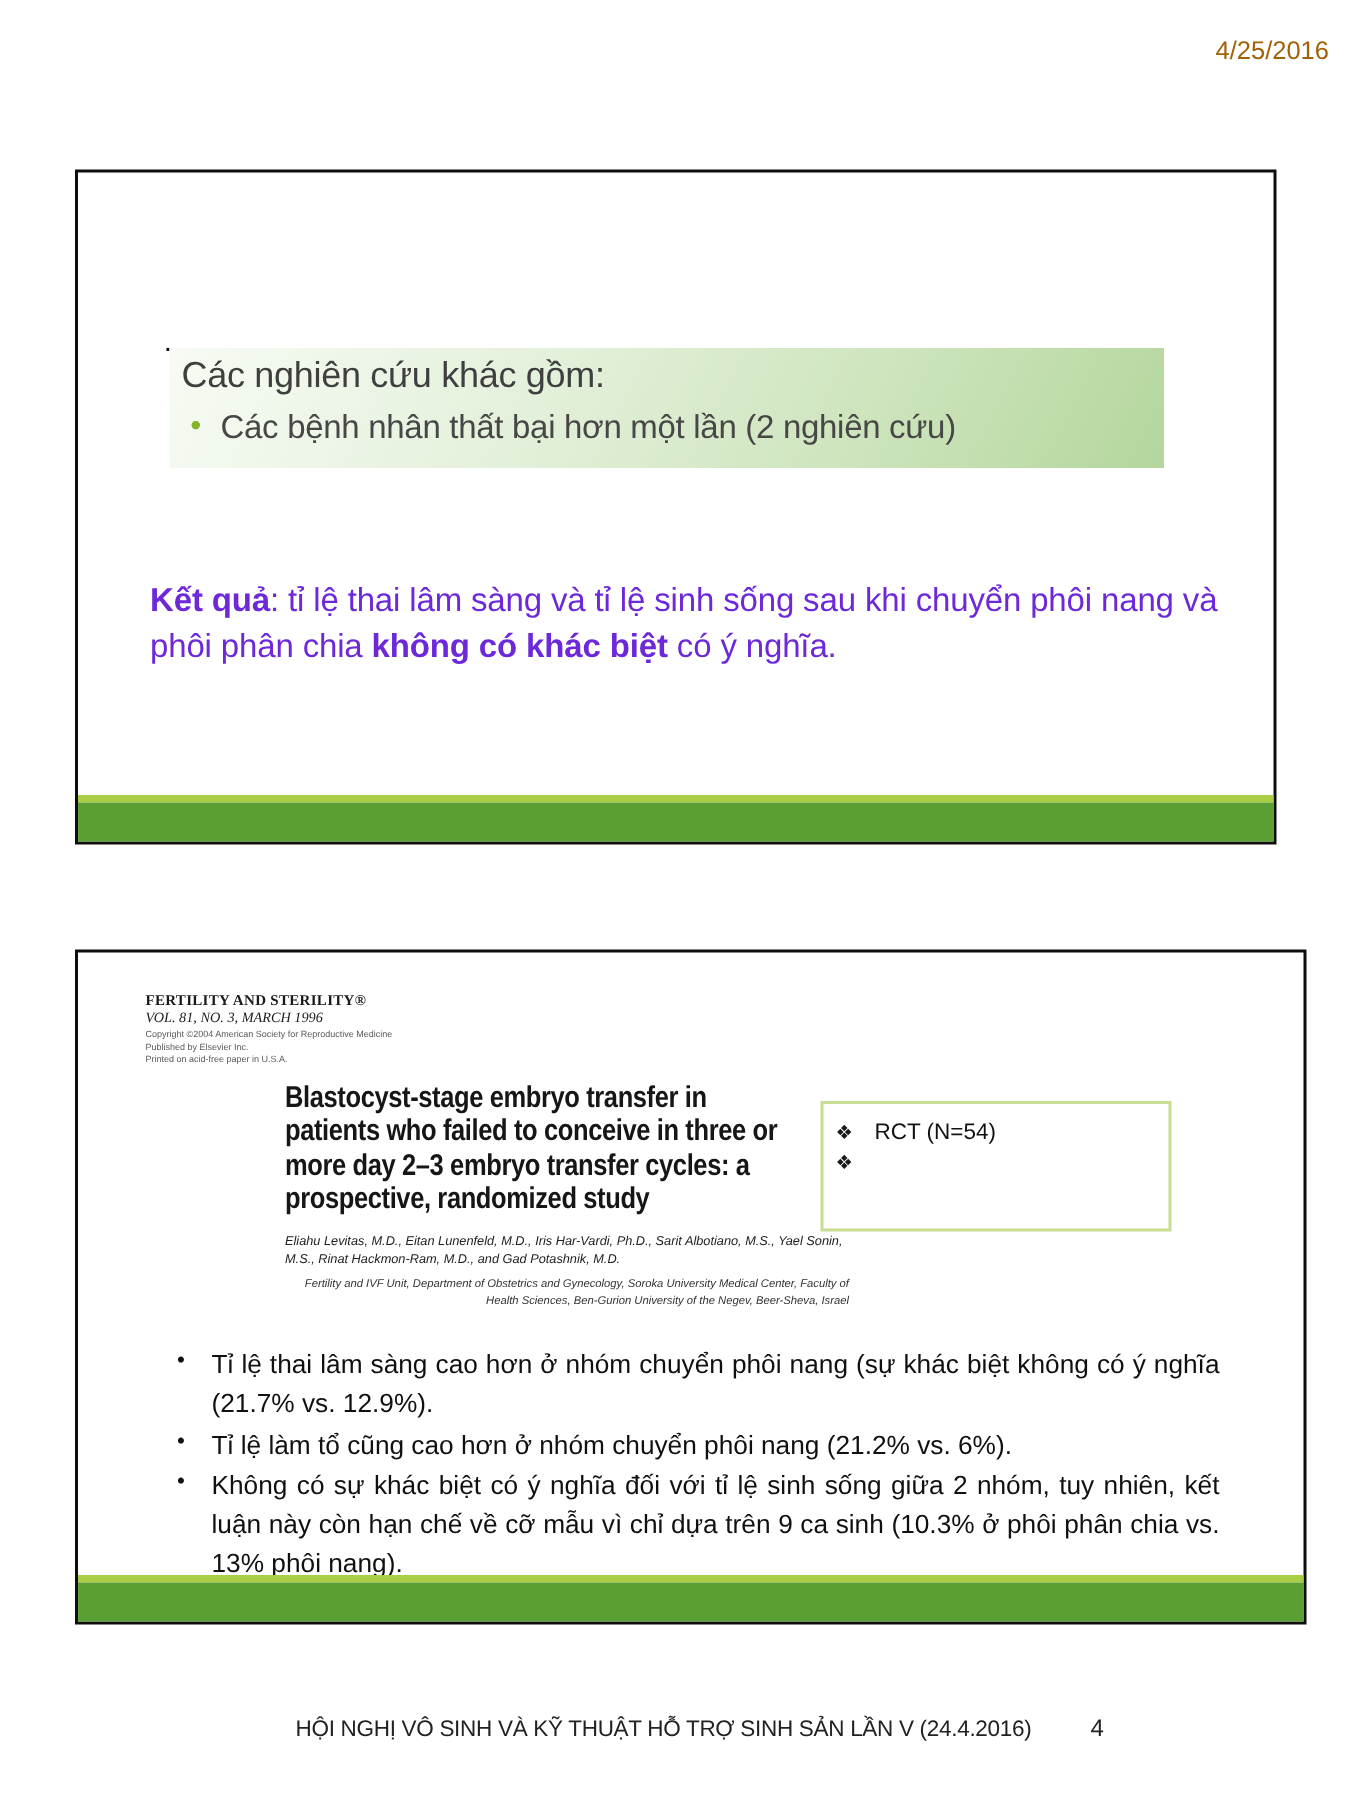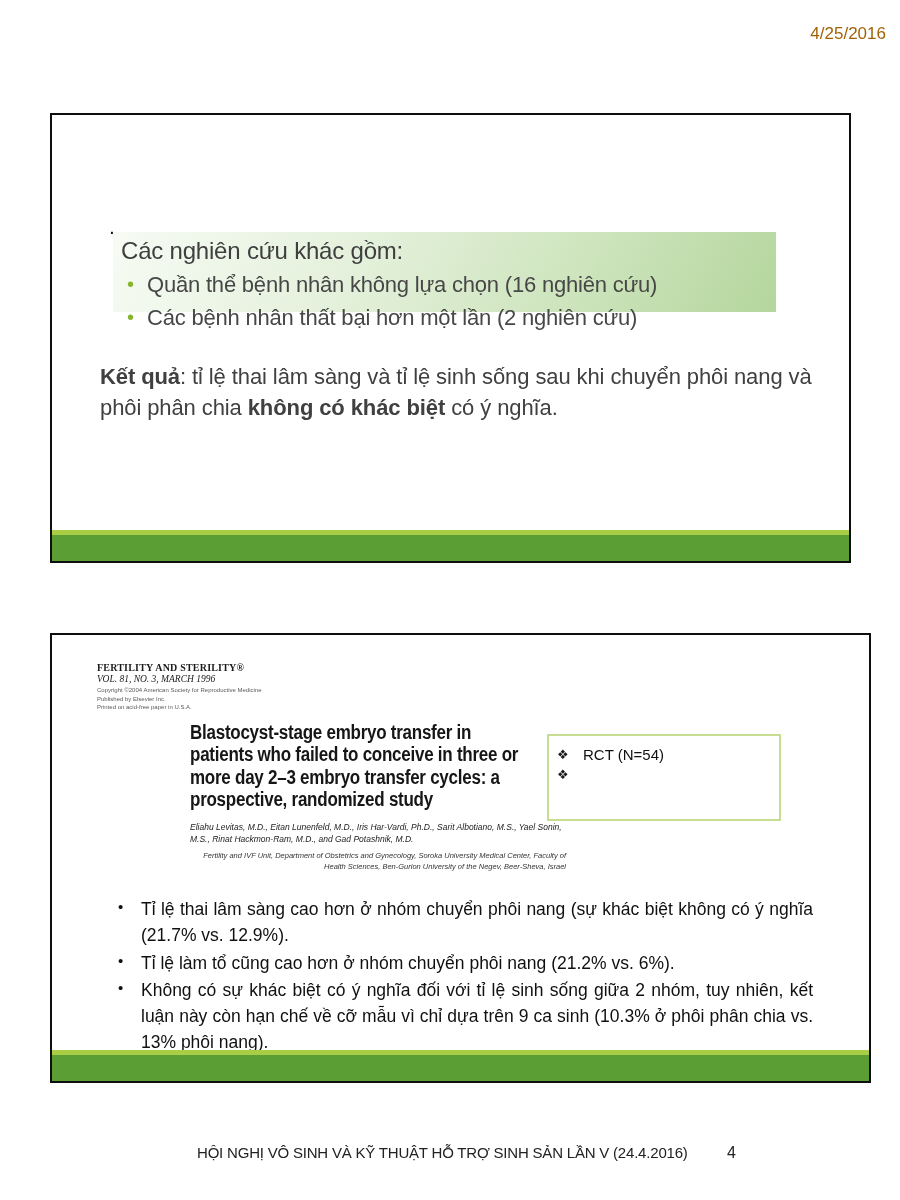--- a/index.html
+++ b/index.html
@@ -24,22 +24,22 @@
   .highlight-box {
     position:absolute; left:61px; top:117px; width:663px; height:80px;
     background:linear-gradient(118deg,#f7fbf4 0%,#e3f0da 38%,#cde4bc 70%,#b4d69d 100%);
     padding:0; box-sizing:border-box;
   }
   .hb-title { font-size:24px; color:#3f3f3f; margin:5px 0 3px 8px; letter-spacing:-0.2px; }
   .hb-bullet { position:relative; padding-left:26px; margin-left:8px; font-size:22px; color:#474747; line-height:1.5; letter-spacing:-0.2px; }
   .hb-dot { position:absolute; left:6px; top:1px; color:#86b52c; font-size:20px; }
 
   .result {
-    position:absolute; left:48px; top:246px; width:716px;
-    font-size:22px; color:#404040; line-height:1.42; letter-spacing:-0.1px;
+    position:absolute; left:48px; top:269px; width:716px;
+    font-size:22px; color:#6d28d9; line-height:1.42; letter-spacing:-0.1px;
   }
 
   
   .journal { position:absolute; left:45px; top:27px; color:#1a1a1a; }
   .j-name { font-family:"Liberation Serif","DejaVu Serif",serif; font-weight:bold; font-size:10px; letter-spacing:0.2px; }
   .j-vol  { font-family:"Liberation Serif","DejaVu Serif",serif; font-style:italic; font-size:9.5px; margin-top:1px; }
   .j-small { font-size:6px; color:#5a5a5a; line-height:1.45; margin-top:2px; }
 
   .a-title {
     position:absolute; left:138px; top:86px; width:430px;
@@ -82,21 +82,20 @@
   <div class="date">4/25/2016</div>
 
   <div class="slide slide-1">
 
     <span class="stray-dot">.</span>
 
     <div class="highlight-box">
       <div class="hb-title">Các nghiên cứu khác gồm:</div>
       <div class="hb-bullet">
         <span class="hb-dot" style="color: rgb(134, 181, 44);">•</span>
-        <span>Quần thể bệnh nhân không lựa chọn (16 nghiên cứu)</span>
       </div>
       <div class="hb-bullet">
         <span class="hb-dot" style="color: rgb(134, 181, 44);">•</span>
         <span>Các bệnh nhân thất bại hơn một lần (2 nghiên cứu)</span>
       </div>
     </div>
 
     <div class="result">
       <b>Kết quả</b><span>: tỉ lệ thai lâm sàng và tỉ lệ sinh sống sau khi chuyển phôi nang và phôi phân chia </span><b>không có khác biệt</b><span> có ý nghĩa.</span>
     </div>

